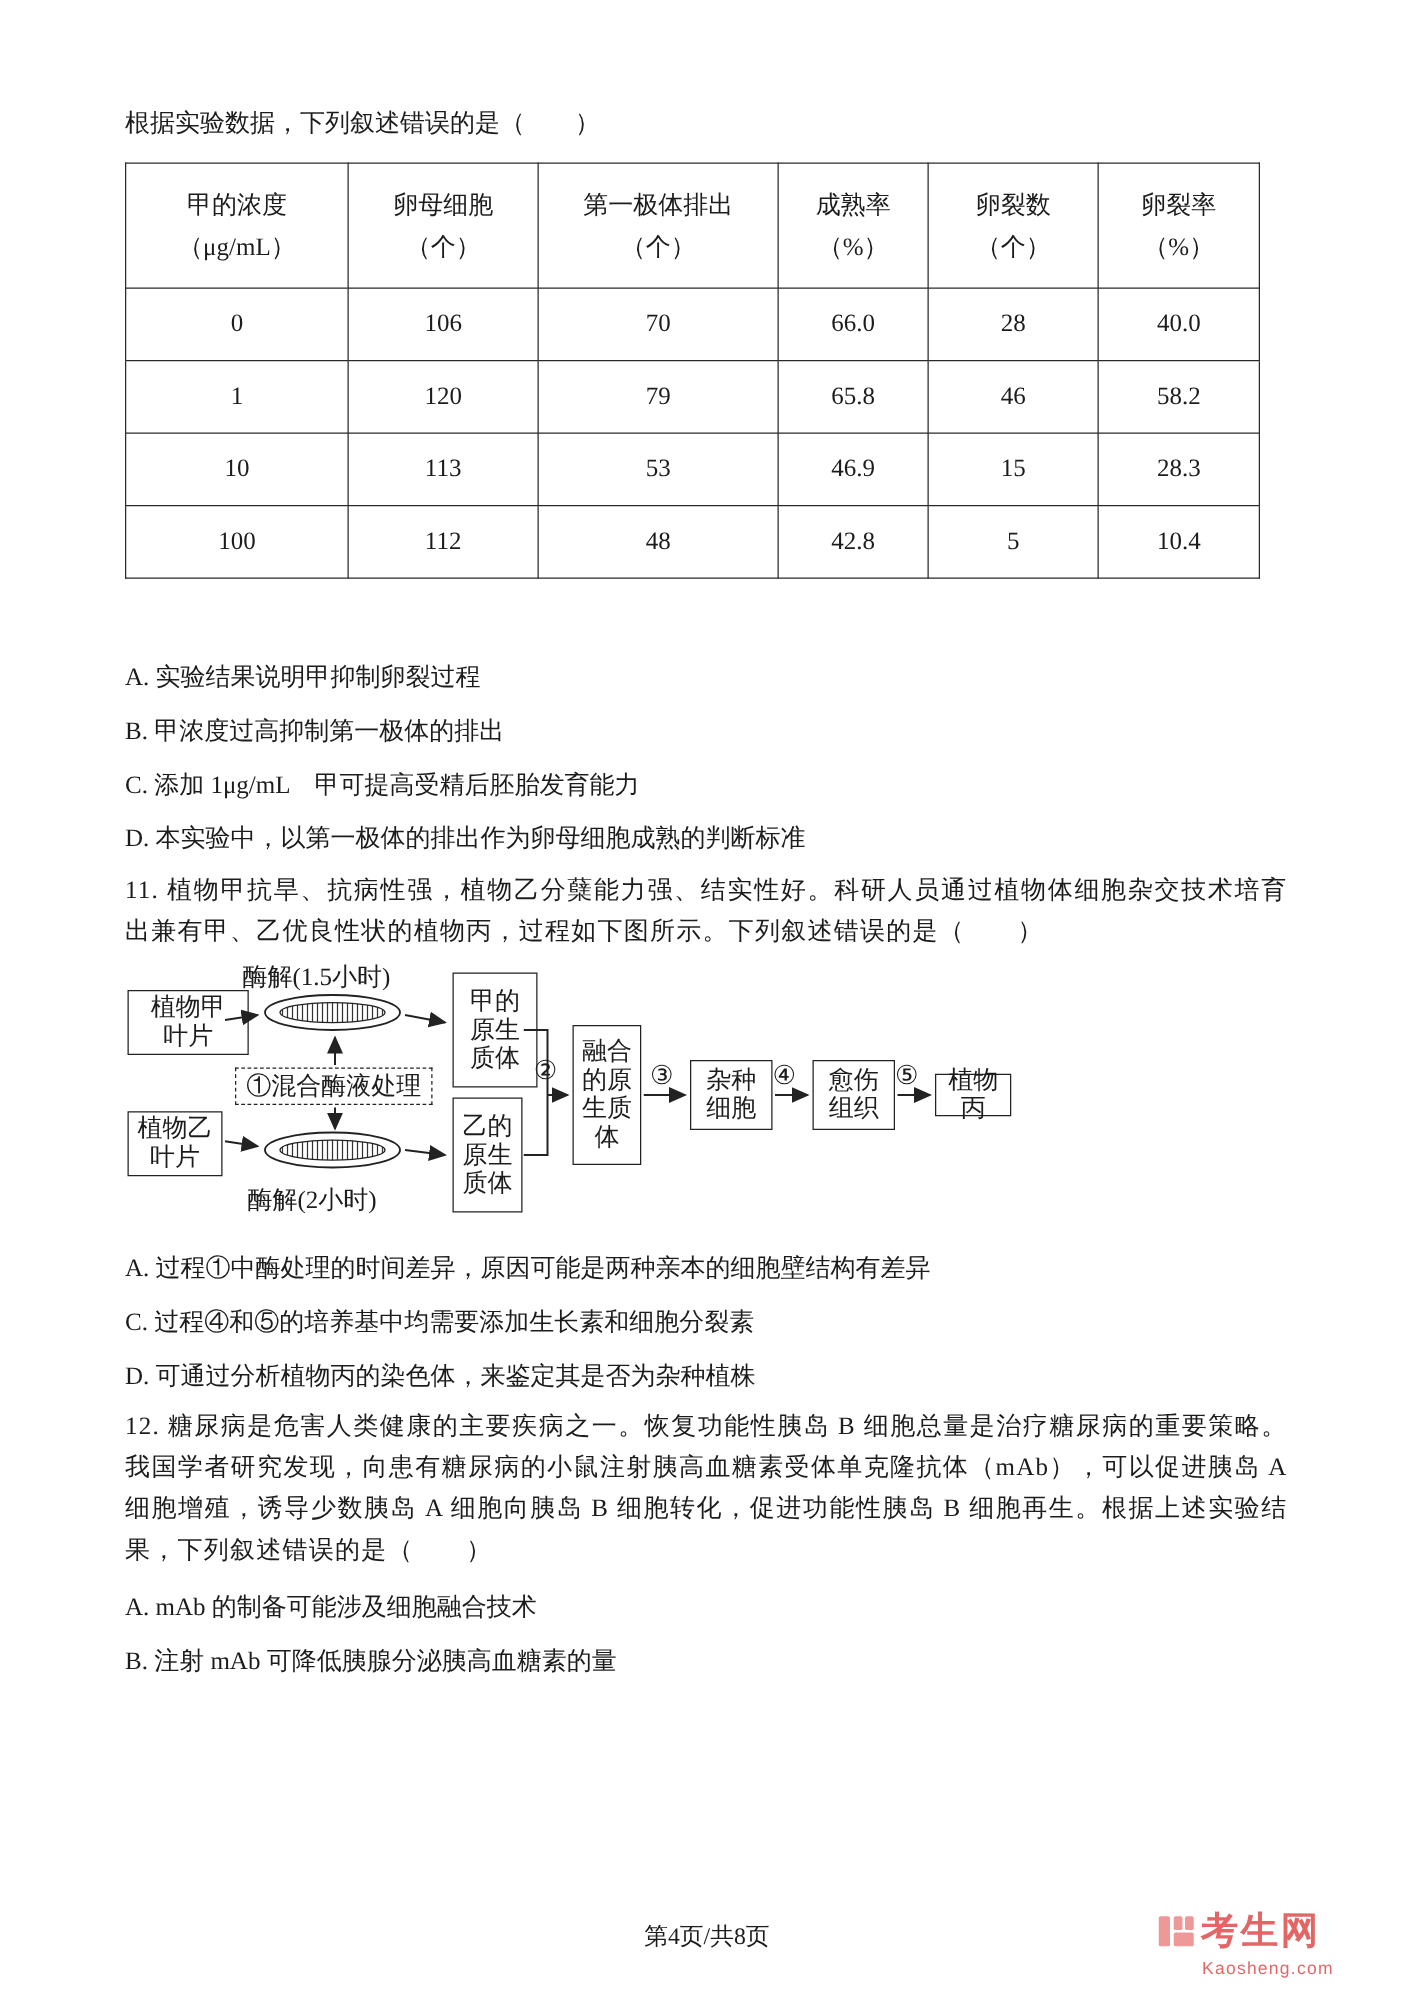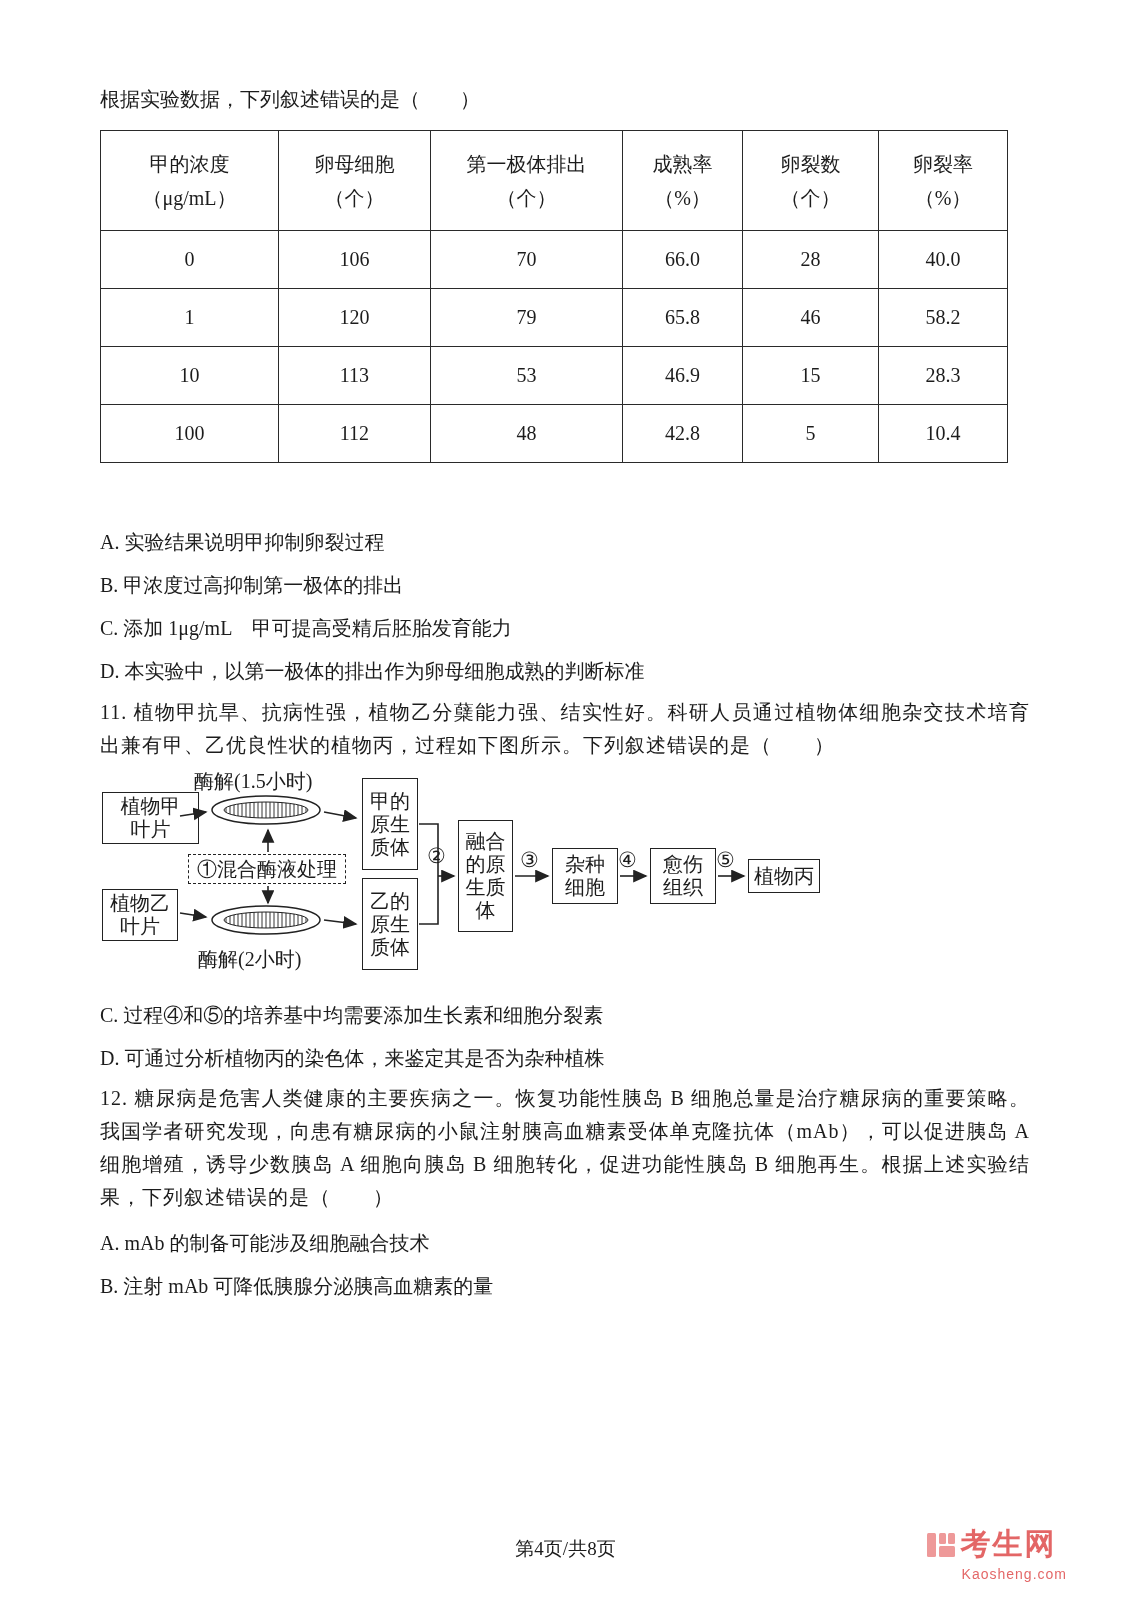--- a/index.html
+++ b/index.html
@@ -173,21 +173,21 @@
         <line x1="338" y1="106" x2="354" y2="106" marker-end="url(#arr)"></line>
         <line x1="415" y1="106" x2="448" y2="106" marker-end="url(#arr)"></line>
         <line x1="520" y1="106" x2="546" y2="106" marker-end="url(#arr)"></line>
         <line x1="618" y1="106" x2="644" y2="106" marker-end="url(#arr)"></line>
       </g>
     </svg>
 
     <div class="dbox" style="left:2px;top:22px;width:97px;height:52px">植物甲
 叶片</div>
     <div class="dlabel" style="left:94px;top:-2px">酶解(1.5小时)</div>
-    <div class="dbox" style="left:262px;top:8px;width:56px;height:92px">甲的
+    <div class="dbox" style="left:262px;top:8px;width:68px;height:92px">甲的
 原生
 质体</div>
     <div class="dbox dashed" style="left:88px;top:84px;width:158px;height:30px">①混合酶液处理</div>
     <div class="dbox" style="left:2px;top:119px;width:76px;height:52px">植物乙
 叶片</div>
     <div class="dlabel" style="left:98px;top:176px">酶解(2小时)</div>
     <div class="dbox" style="left:262px;top:108px;width:56px;height:92px">乙的
 原生
 质体</div>
     <div class="dnum" style="left:327px;top:74px">②</div>
@@ -195,24 +195,25 @@
 的原
 生质
 体</div>
     <div class="dnum" style="left:420px;top:78px">③</div>
     <div class="dbox" style="left:452px;top:78px;width:66px;height:56px">杂种
 细胞</div>
     <div class="dnum" style="left:518px;top:78px">④</div>
     <div class="dbox" style="left:550px;top:78px;width:66px;height:56px">愈伤
 组织</div>
     <div class="dnum" style="left:616px;top:78px">⑤</div>
-    <div class="dbox" style="left:648px;top:89px;width:72px;height:34px">植物丙</div>
+    <div class="dbox" style="left:648px;top:89px;width:61px;height:34px">植物丙</div>
   </div>
 
   <div class="opts-q11">
+    <p class="opt">A. 过程①中酶处理的时间差异，原因可能是两种亲本的细胞壁结构有差异</p>
     <p class="opt">C. 过程④和⑤的培养基中均需要添加生长素和细胞分裂素</p>
     <p class="opt">D. 可通过分析植物丙的染色体，来鉴定其是否为杂种植株</p>
   </div>
 
   <p class="para q12-para">12. 糖尿病是危害人类健康的主要疾病之一。恢复功能性胰岛 B 细胞总量是治疗糖尿病的重要策略。我国学者研究发现，向患有糖尿病的小鼠注射胰高血糖素受体单克隆抗体（mAb），可以促进胰岛 A 细胞增殖，诱导少数胰岛 A 细胞向胰岛 B 细胞转化，促进功能性胰岛 B 细胞再生。根据上述实验结果，下列叙述错误的是（　　）</p>
 
   <div class="opts-q12">
     <p class="opt">A. mAb 的制备可能涉及细胞融合技术</p>
     <p class="opt">B. 注射 mAb 可降低胰腺分泌胰高血糖素的量</p>
   </div>

